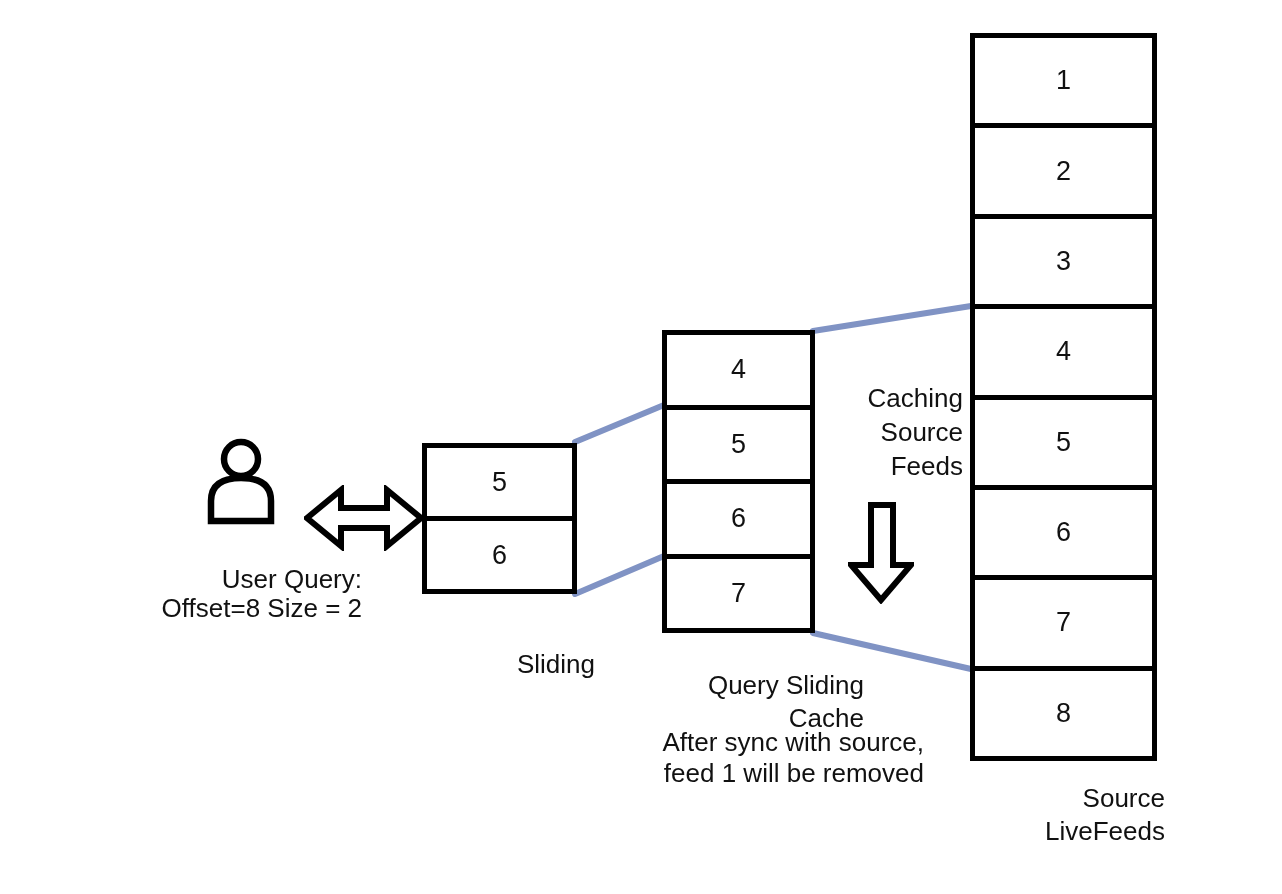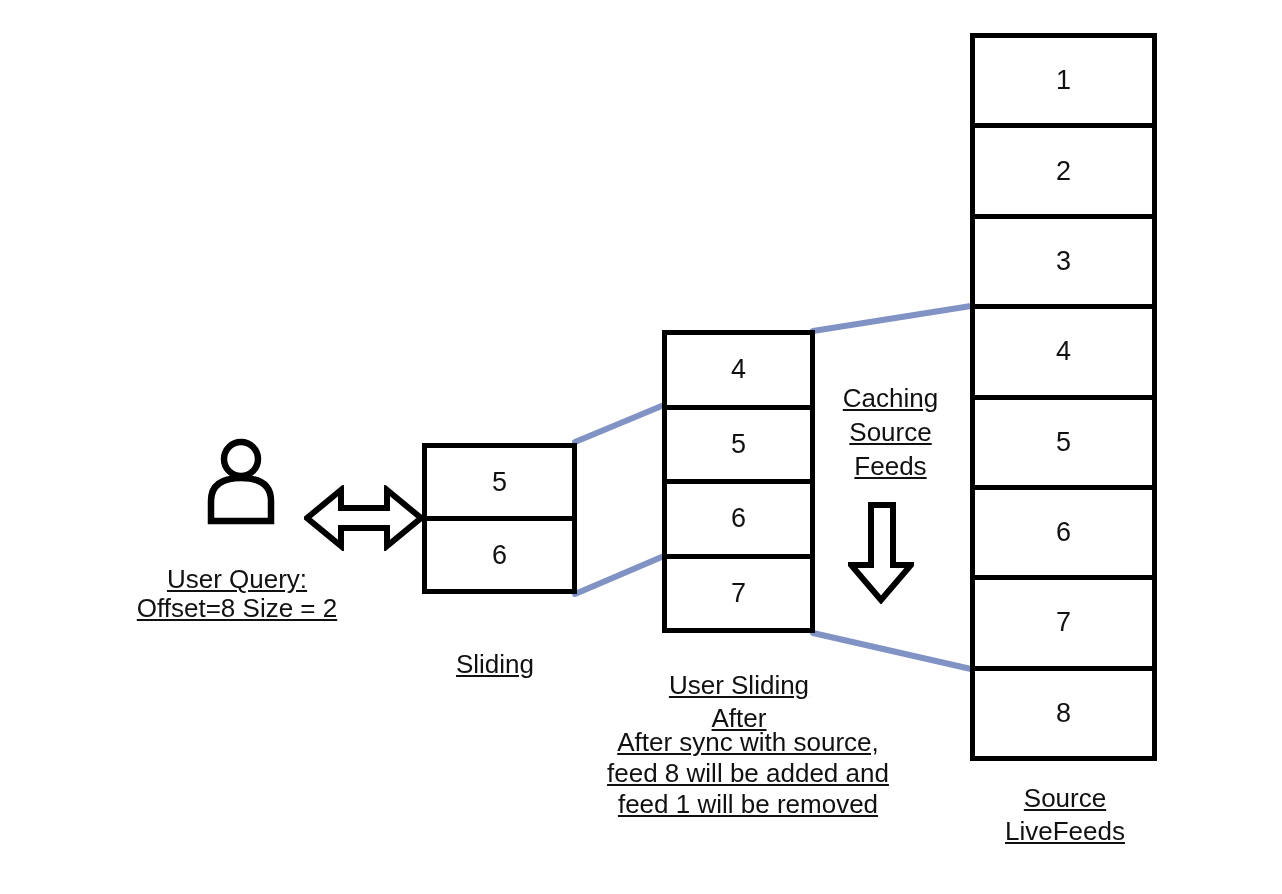--- a/index.html
+++ b/index.html
@@ -54,26 +54,25 @@
     justify-content:center;
     font-size:27px;
     color:var(--ink);
     background:var(--bg);
   }
   .cell + .cell{
     border-top:5px solid var(--stroke);
   }
   .label{
     position:absolute;
-    text-align:center;
+    text-align:right;
     font-size:26px;
     line-height:33px;
     color:var(--ink);
     white-space:nowrap;
-    text-decoration:underline;
   }
 </style>
 </head>
 <body>
 
 <div class="canvas">
 
   <svg class="overlay" viewBox="0 0 1282 894">
     <line class="connector-line" x1="575" y1="442" x2="664" y2="405"></line>
     <line class="connector-line" x1="575" y1="594" x2="664" y2="556"></line>
@@ -101,22 +100,22 @@
   </div>
   <div class="label" style="left:395px;top:648px;width:200px;">Sliding</div>
 
   <div class="feedbox" style="left:662px;top:330px;width:153px;height:303px;">
     <div class="cell">4</div>
     <div class="cell">5</div>
     <div class="cell">6</div>
     <div class="cell">7</div>
   </div>
   <div class="label" style="left:614px;top:669px;width:250px;">
-    <div>User Sliding</div>
-    <div>After</div>
+    <div>Query Sliding</div>
+    <div>Cache</div>
   </div>
 
   <div class="label" style="left:818px;top:381px;width:145px;line-height:34px;">
     <div>Caching</div>
     <div>Source</div>
     <div>Feeds</div>
   </div>
 
   <svg class="glyph" style="left:848px;top:502px;" width="66" height="102" viewBox="0 0 66 102">
     <polygon class="shape" stroke-width="6" points="23,3 45,3 45,63 63,63 33,98 3,63 23,63"></polygon>
@@ -132,17 +131,16 @@
     <div class="cell">7</div>
     <div class="cell">8</div>
   </div>
   <div class="label" style="left:965px;top:782px;width:200px;">
     <div>Source</div>
     <div>LiveFeeds</div>
   </div>
 
   <div class="label" style="left:572px;top:727px;width:352px;line-height:31px;">
     <div>After sync with source,</div>
-    <div>feed 8 will be added and</div>
     <div>feed 1 will be removed</div>
   </div>
 
 </div>
 
 </body></html>

